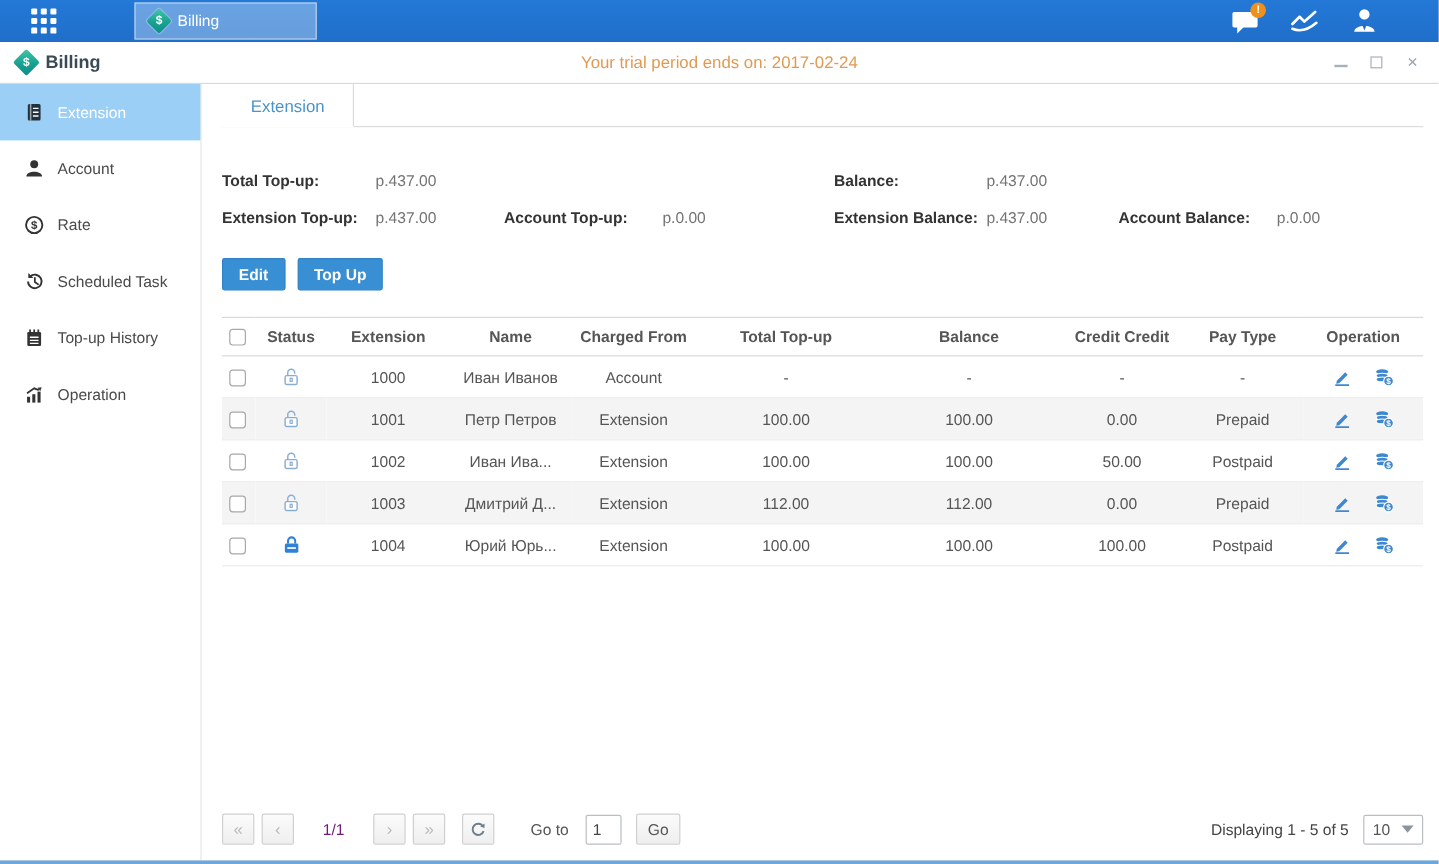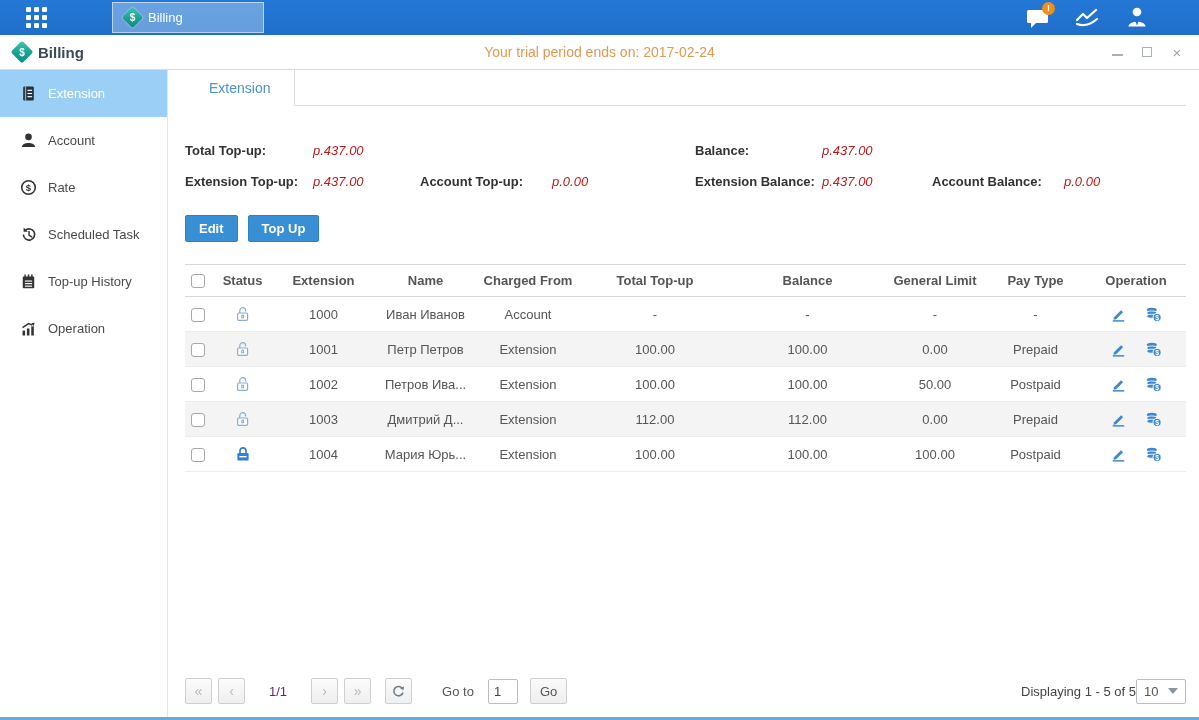--- a/index.html
+++ b/index.html
@@ -39,21 +39,21 @@
 
   .content { flex:1 1 auto; display:flex; flex-direction:column; padding:0 13px 0 17px; min-width:0; }
 
   
   .tabstrip { height:36px; display:flex; border-bottom:1px solid #dcdcdc; flex:0 0 auto; }
   .tab { padding:0 24px; display:flex; align-items:center; font-size:14px; color:#4b94c7; background:#fff; border-right:1px solid #dcdcdc; margin-bottom:-1px; border-bottom:1px solid #fff; cursor:pointer; }
 
   
   .summary { margin-top:29px; display:grid; grid-template-columns:128px 107px 132px 143px 127px 110px 132px auto; grid-auto-rows:31px; align-items:center; }
   .s-label { font-weight:bold; color:#333; }
-  .s-value { color:#b91c1c;font-style:italic; }
+  .s-value { color:#737373; }
 
   
   .actions { margin-top:18px; display:flex; gap:10px; flex:0 0 auto; }
   .btn-primary { background:#398fd4; color:#fff; border:1px solid #2f82c6; border-radius:2px; font-size:13px; font-weight:bold; padding:0 13px; height:27px; cursor:pointer; font-family:"Liberation Sans",sans-serif; }
 
   
   table { margin-top:22px; border-collapse:collapse; table-layout:fixed; width:1001px; flex:0 0 auto; }
   col.c-cb{width:28px;} col.c-status{width:59px;} col.c-ext{width:103px;} col.c-name{width:101px;} col.c-charged{width:104px;} col.c-topup{width:150px;} col.c-bal{width:155px;} col.c-credit{width:100px;} col.c-pay{width:101px;} col.c-op{width:100px;}
   thead tr { border-top:1px solid #d9d9d9; border-bottom:1px solid #d9d9d9; height:32px; }
   th { font-weight:bold; color:#555; font-size:13px; text-align:center; }
@@ -68,21 +68,21 @@
 
   
   .spacer { flex:1 1 auto; }
   .pager { flex:0 0 auto; height:44px; display:flex; align-items:center; gap:6px; padding-bottom:8px; }
   .pg-btn { width:27px; height:26px; background:linear-gradient(180deg,#fbfbfb,#efefef); border:1px solid #cfcfcf; border-radius:2px; display:flex; align-items:center; justify-content:center; color:#b9b9b9; font-size:14px; cursor:pointer; }
   .pg-btn.enabled { color:#6d7c88; }
   .pg-ind { margin:0 18px; color:#701a75; }
   .goto-label { margin-left:24px; margin-right:8px; color:#555; }
   .goto-input { width:30px; height:25px; border:1px solid #b9bec2; border-radius:2px; padding:0 5px; font-size:13px; color:#444; font-family:"Liberation Sans",sans-serif; }
   .go-btn { margin-left:6px; height:26px; padding:0 9px; background:linear-gradient(180deg,#fbfbfb,#eee); border:1px solid #cfcfcf; border-radius:2px; color:#555; font-size:13px; cursor:pointer; font-family:"Liberation Sans",sans-serif; }
-  .pager-right { margin-left:auto; display:flex; align-items:center; gap:0; }
+  .pager-right { margin-left:auto; display:flex; align-items:center; gap:12px; }
   .displaying { color:#444; }
   .page-size { width:50px; height:25px; border:1px solid #b9bec2; border-radius:2px; background:#fff; display:flex; align-items:center; justify-content:space-between; padding:0 7px; color:#555; cursor:pointer; }
   .tri-down { width:0; height:0; border-left:5px solid transparent; border-right:5px solid transparent; border-top:6px solid #8b959d; }
 
   .bottom-frame { height:3px; background:#6ea7dd; flex:0 0 auto; }
 </style>
 </head>
 <body>
 
 <div class="window">
@@ -268,21 +268,21 @@
         </colgroup>
         <thead>
           <tr>
             <th class="cb-cell"><span class="checkbox"></span></th>
             <th>Status</th>
             <th>Extension</th>
             <th>Name</th>
             <th>Charged From</th>
             <th>Total Top-up</th>
             <th>Balance</th>
-            <th>General Limit</th>
+            <th>Credit Credit</th>
             <th>Pay Type</th>
             <th>Operation</th>
           </tr>
         </thead>
         <tbody>
 
           <tr class="unlocked">
             <td class="cb-cell"><span class="checkbox"></span></td>
             <td>
               <svg class="lock lock-open" viewBox="0 0 16 17">
@@ -364,21 +364,21 @@
             <td class="cb-cell"><span class="checkbox"></span></td>
             <td>
               <svg class="lock lock-open" viewBox="0 0 16 17">
                   <rect x="2.6" y="7" width="10" height="7.4" rx="1.3" fill="#fff" stroke="#8aaed2" stroke-width="1.2"></rect>
                   <path d="M4.8,7 V4.6 a2.9,2.9 0 0 1 5.8,0 V5.4" fill="none" stroke="#8aaed2" stroke-width="1.2"></path>
                   <rect x="6.8" y="9.2" width="1.7" height="2.6" fill="none" stroke="#8aaed2" stroke-width="1"></rect>
                 </svg>
               
             </td>
             <td>1002</td>
-            <td>Петров Ива...</td>
+            <td>Иван Ива...</td>
             <td>Extension</td>
             <td>100.00</td>
             <td>100.00</td>
             <td>50.00</td>
             <td>Postpaid</td>
             <td>
                 <div class="op-icons">
               <span class="op-btn">
                     <svg viewBox="0 0 16 16" width="17" height="17">
                       <path d="M3.8,10.6 L10.4,4 l1.9,1.9 L5.7,12.5 l-2.4,0.5 z" fill="#3f87cf"></path>
@@ -442,21 +442,21 @@
             <td class="cb-cell"><span class="checkbox"></span></td>
             <td>
               
               <svg class="lock lock-closed" viewBox="0 0 16 17">
                   <rect x="2.4" y="7" width="11.2" height="7.6" rx="1.2" fill="#2f82d6"></rect>
                   <path d="M5,7 V4.8 a3,3 0 0 1 6,0 V7" fill="none" stroke="#2f82d6" stroke-width="1.7"></path>
                   <rect x="4.4" y="10" width="7.2" height="1.4" fill="#fff"></rect>
                 </svg>
             </td>
             <td>1004</td>
-            <td>Мария Юрь...</td>
+            <td>Юрий Юрь...</td>
             <td>Extension</td>
             <td>100.00</td>
             <td>100.00</td>
             <td>100.00</td>
             <td>Postpaid</td>
             <td>
                 <div class="op-icons">
               <span class="op-btn">
                     <svg viewBox="0 0 16 16" width="17" height="17">
                       <path d="M3.8,10.6 L10.4,4 l1.9,1.9 L5.7,12.5 l-2.4,0.5 z" fill="#3f87cf"></path>

